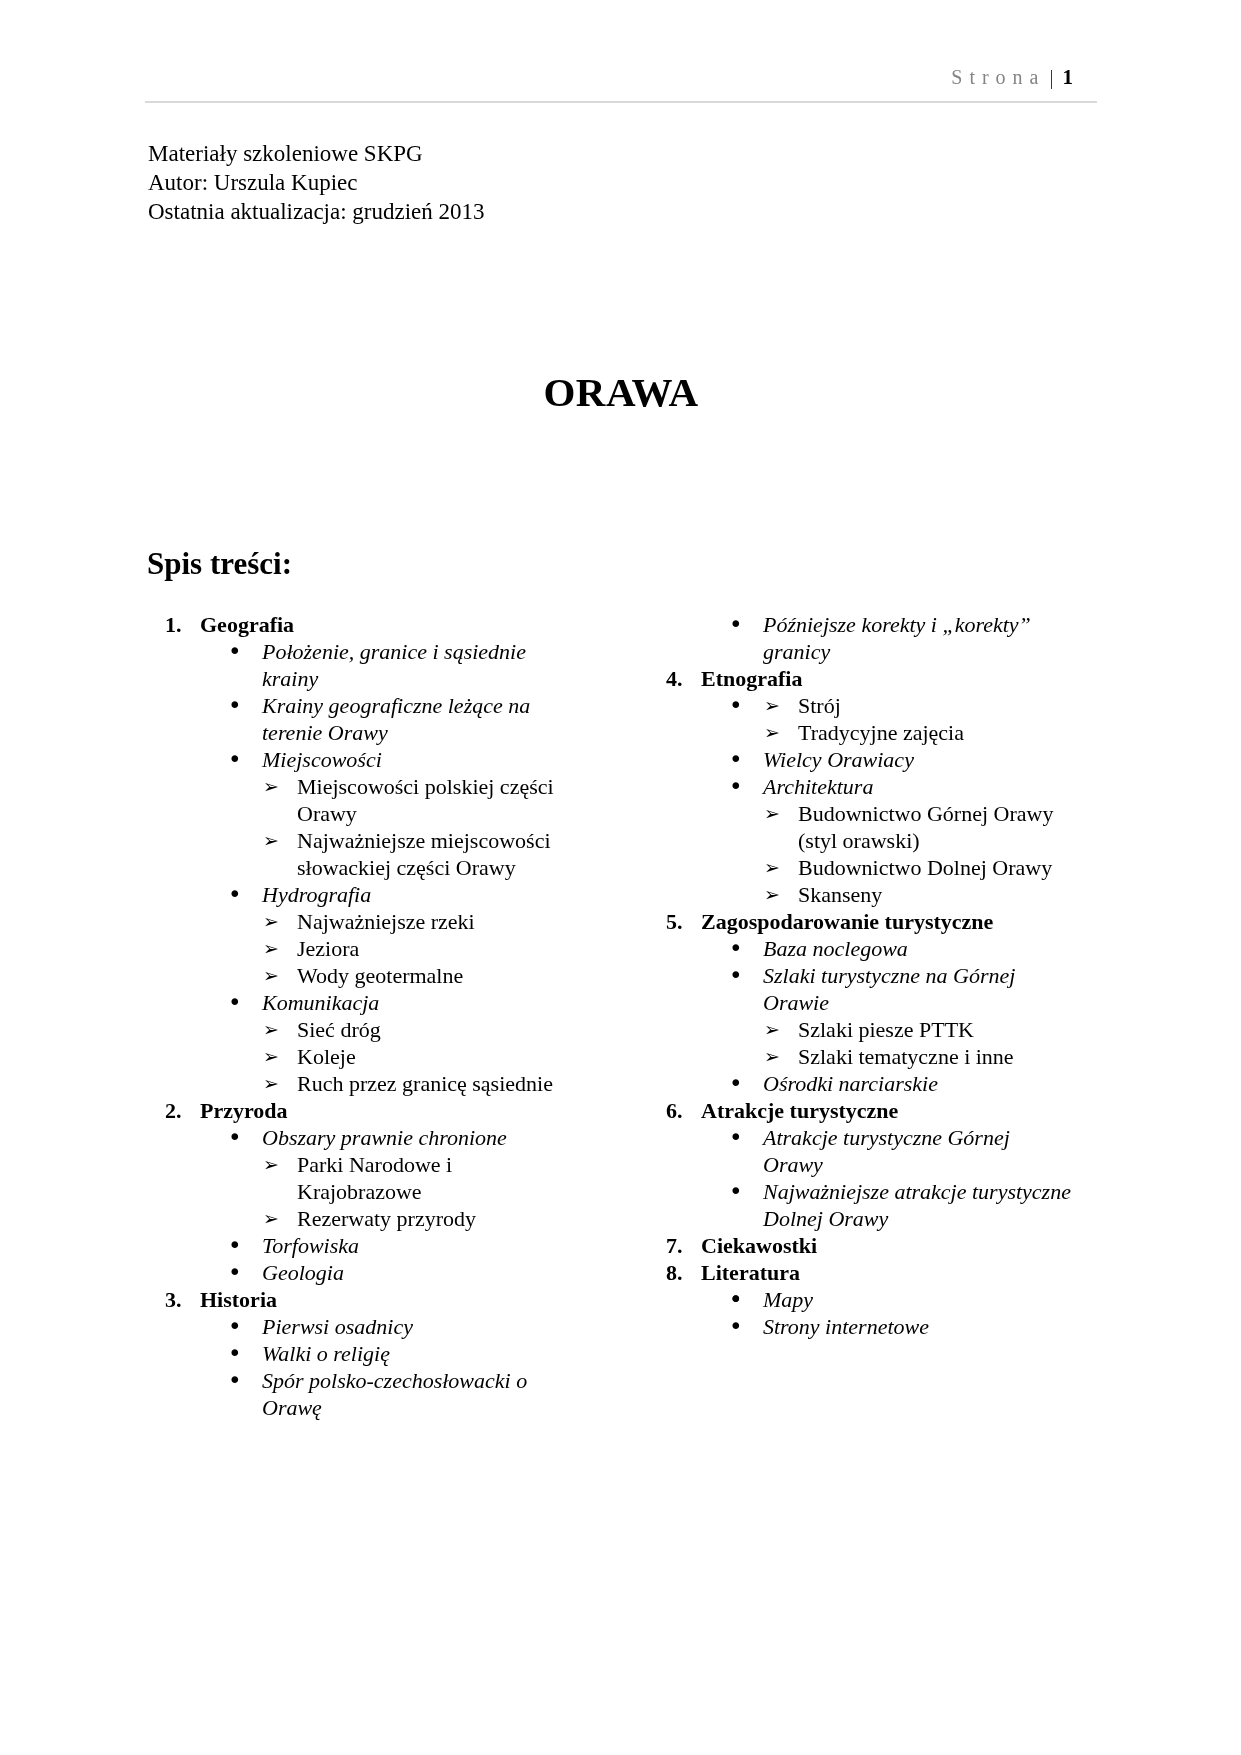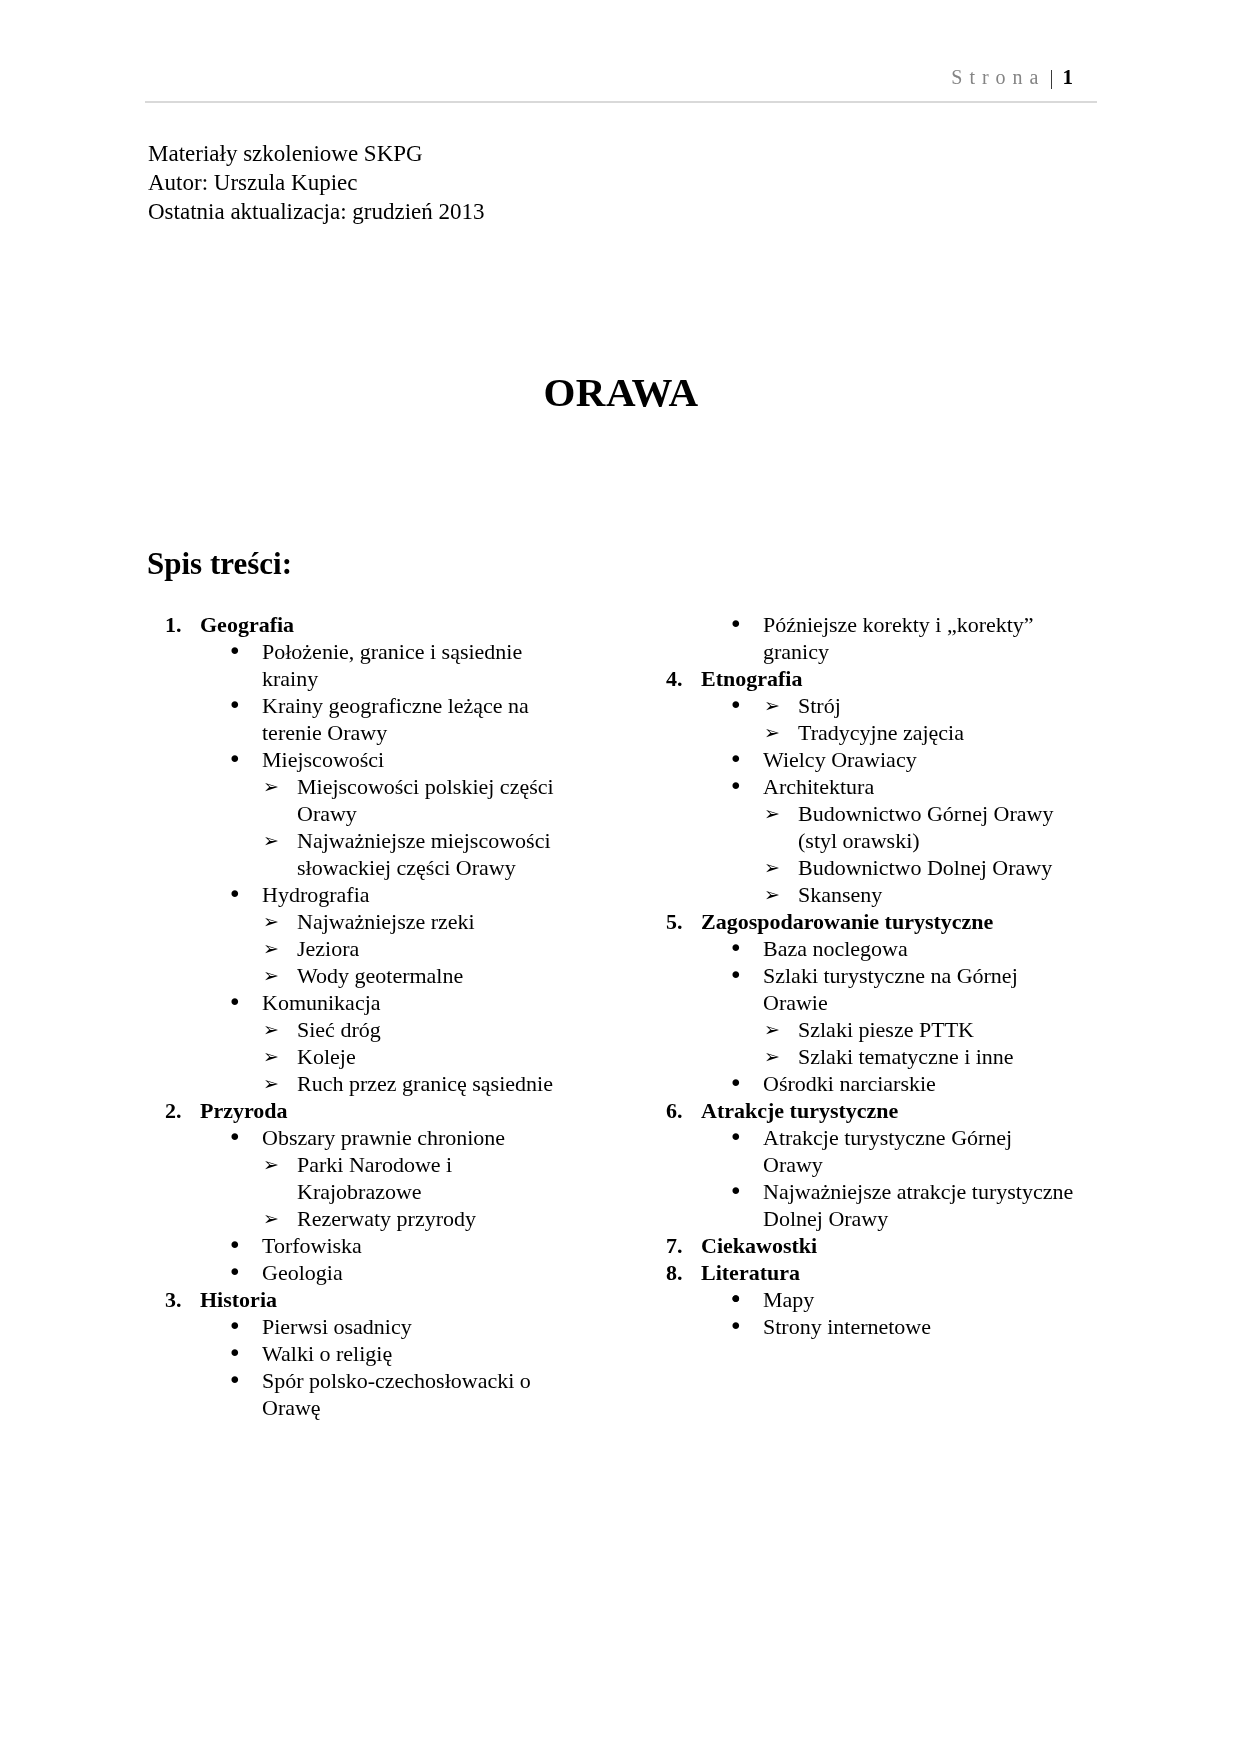--- a/index.html
+++ b/index.html
@@ -55,21 +55,21 @@
   .toc-col{width:461px;flex:0 0 461px;}
 
   .toc-item{position:relative;font-size:22px;line-height:27px;}
   .toc-item .marker{position:absolute;top:0;}
   .toc-item .label{display:block;white-space:pre-line;}
 
   .toc-item.num .marker{left:20px;font-weight:bold;}
   .toc-item.num .label{margin-left:55px;font-weight:bold;}
 
   .toc-item.bullet .marker{left:83px;font-family:"DejaVu Sans",sans-serif;font-size:23px;line-height:27px;}
-  .toc-item.bullet .label{margin-left:117px;}
+  .toc-item.bullet .label{margin-left:117px;font-style:italic;}
 
   .toc-item.arrow .marker{left:118px;font-family:"DejaVu Sans",sans-serif;font-size:19px;line-height:27px;}
   .toc-item.arrow .label{margin-left:152px;}
 </style>
 </head>
 <body>
 
 <div class="page">
 
   <div class="page-header">

